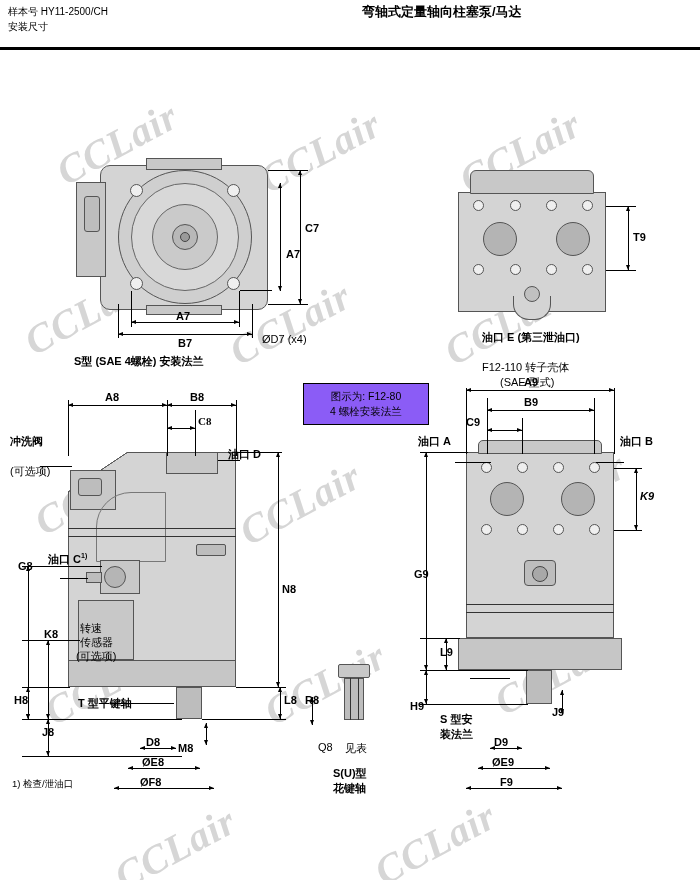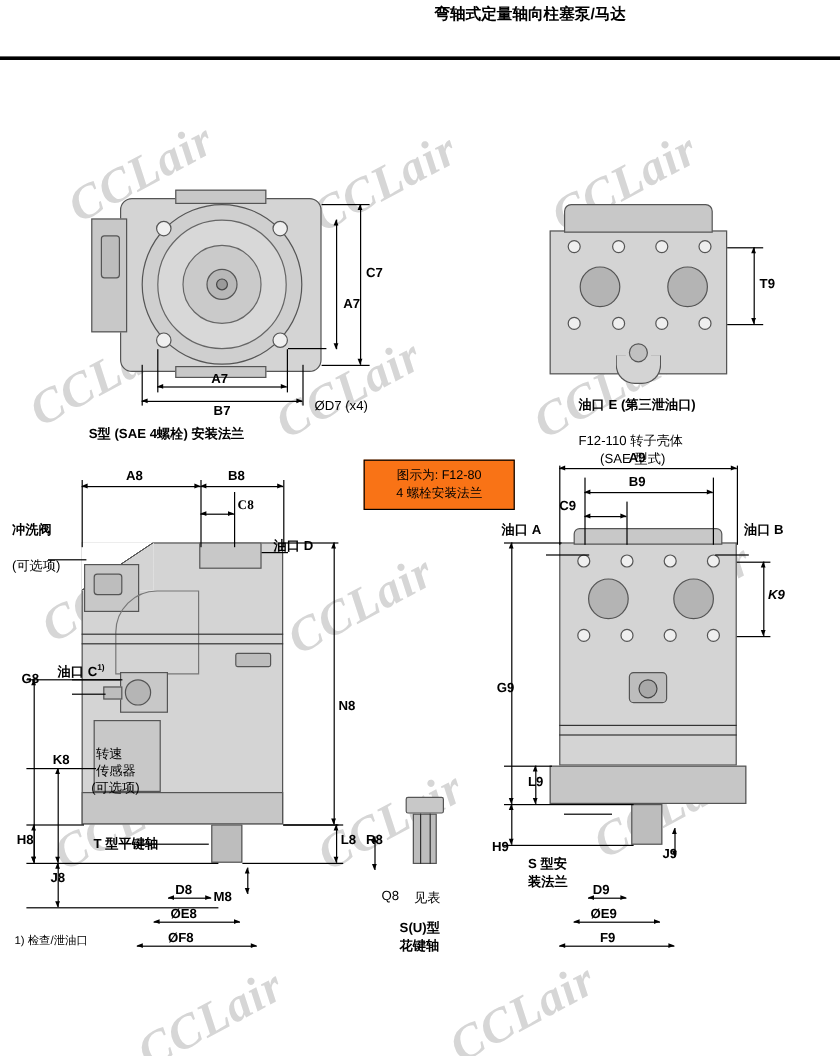--- a/index.html
+++ b/index.html
@@ -53,41 +53,45 @@
   .dim.v::before, .dim.v::after {
     content:""; position:absolute; left:-2.5px; border-left:2.5px solid transparent;
     border-right:2.5px solid transparent;
   }
   .dim.v::before { top:0; border-bottom:5px solid #000; }
   .dim.v::after  { bottom:0; border-top:5px solid #000; }
 
   .ext { position:absolute; background:#000; }
 
   .boxnote {
-    position:absolute; border:1px solid #000; background:#f97316;
+    position:absolute; border:1px solid #000; background:#8b5cf6;
     font-size:10.5px; text-align:center; padding:5px 8px; line-height:15px;
   }
 
   
   .logo {
     position:absolute; left:8px; top:845px; width:112px; height:26px;
     background:#000; color:#fff; font-family:"Liberation Serif", serif;
     font-size:19px; font-weight:bold; font-style:italic;
     display:flex; align-items:center; justify-content:center; letter-spacing:-0.5px;
   }
   .logo::before {
     content:""; position:absolute; left:5px; top:6px; width:13px; height:13px;
     border-radius:50%; background:#fff;
   }
 </style>
 </head>
 <body>
 
 <div class="page">
 
+  <div class="hdr-left">
+    <div>样本号 HY11-2500/CH</div>
+    <div>安装尺寸</div>
+  </div>
   <div class="hdr-right">
     <div>弯轴式定量轴向柱塞泵/马达</div>
   </div>
   <div class="hdr-rule"></div>
 
   <div class="wm" style="left:52px;  top:120px;">CCLair</div>
   <div class="wm" style="left:255px; top:128px;">CCLair</div>
   <div class="wm" style="left:455px; top:128px;">CCLair</div>
   <div class="wm" style="left:20px;  top:290px;">CCLair</div>
   <div class="wm" style="left:225px; top:300px;">CCLair</div>

